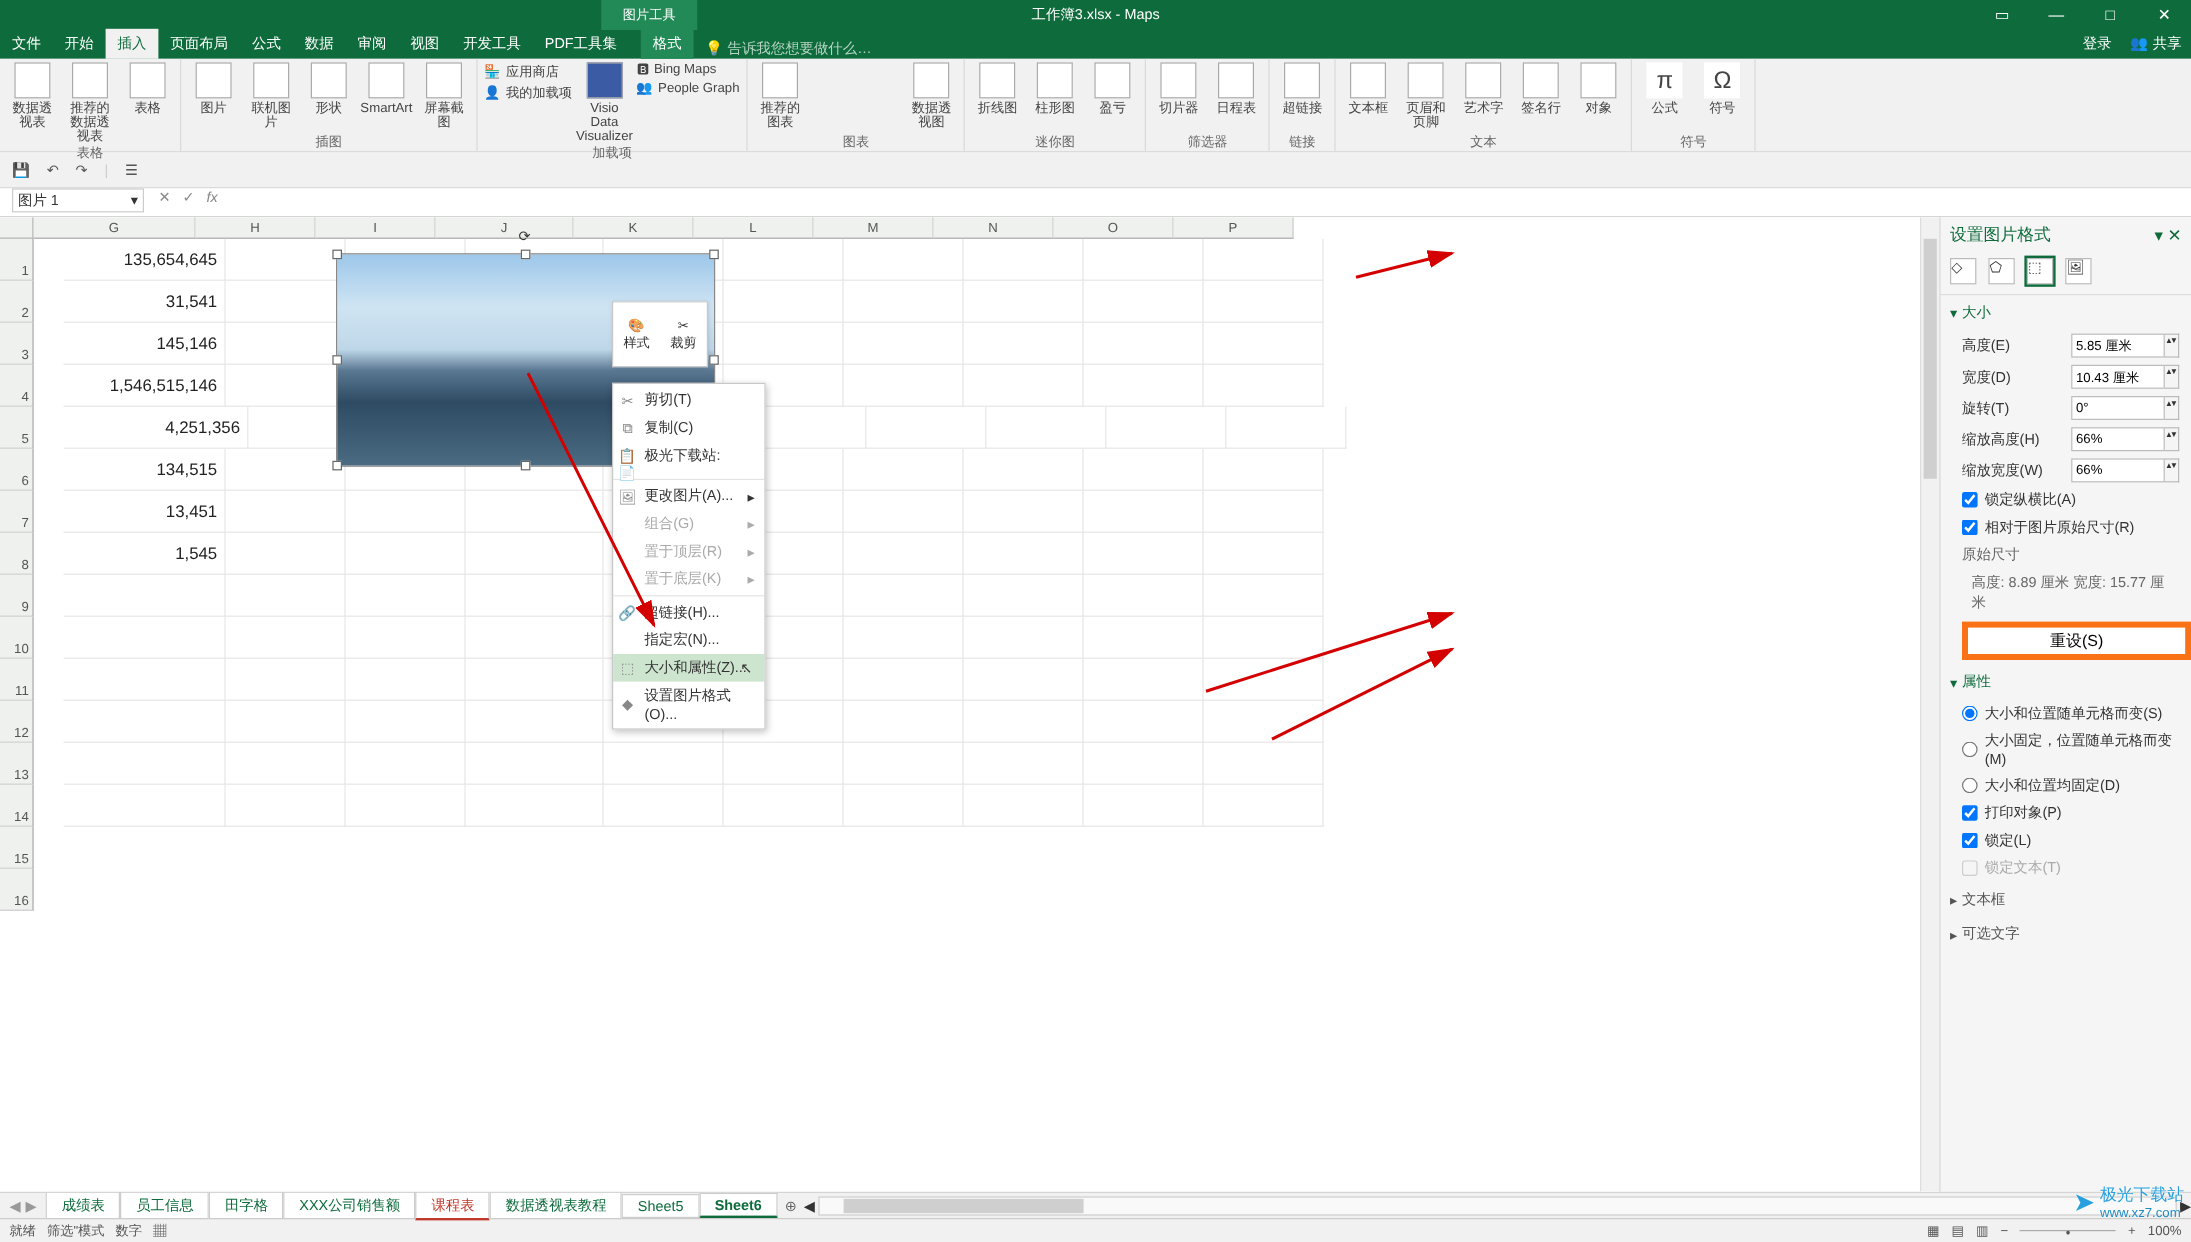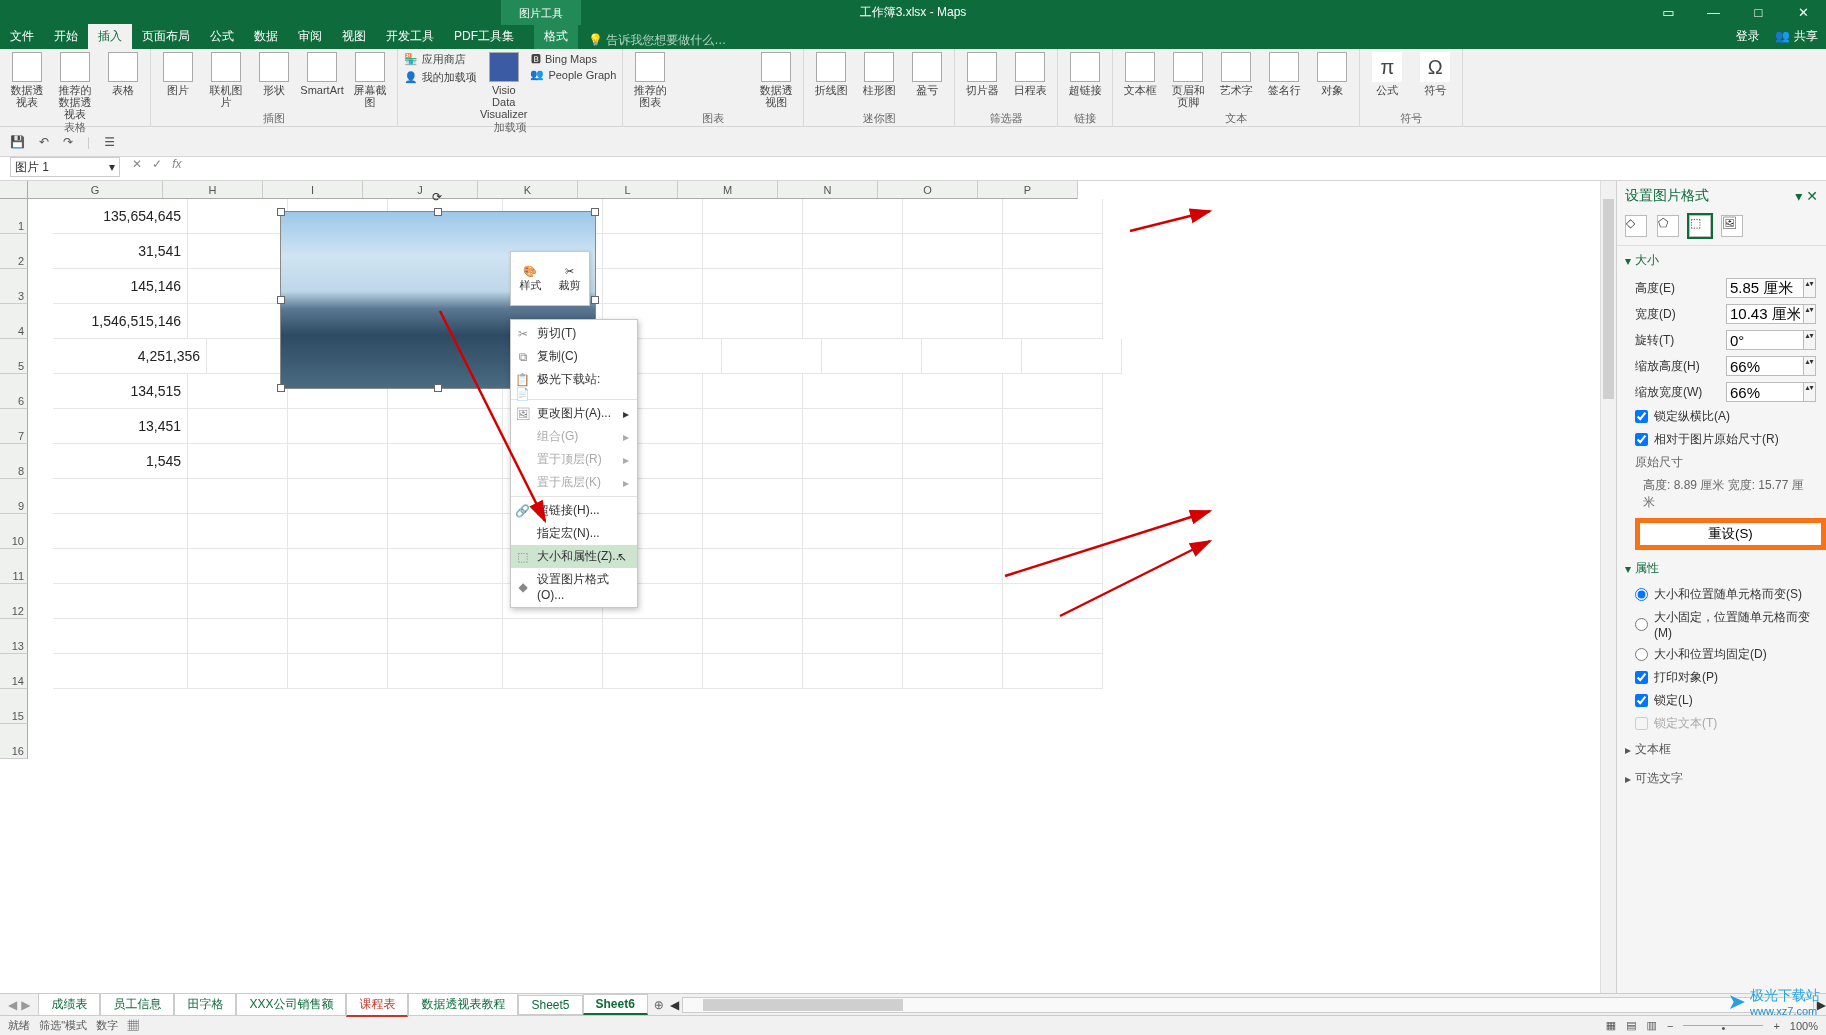--- a/index.html
+++ b/index.html
@@ -48,21 +48,21 @@
   .ctxmenu .mi.dis{color:#aaa;}
   .ctxmenu .mi .ic{position:absolute;left:4px;width:16px;height:16px;font-size:12px;color:#888;display:flex;align-items:center;justify-content:center;}
   .ctxmenu hr{border:none;border-top:1px solid #e3e3e3;margin:2px 0;}
   .pane{width:210px;background:#f5f5f5;border-left:1px solid #d0d0d0;display:flex;flex-direction:column;font-size:12px;}
   .pane .pt{display:flex;align-items:center;justify-content:space-between;padding:6px 8px;font-size:14px;color:#0e6b3c;}
   .pane .picons{display:flex;gap:10px;padding:4px 8px 8px 8px;border-bottom:1px solid #ddd;}
   .pane .picons div{width:22px;height:22px;border:1px solid #bbb;background:#fff;}
   .pane .picons div.active{outline:2px solid #0e6b3c;}
   .pane .sec-h{padding:6px 8px;color:#0e6b3c;font-size:12px;display:flex;align-items:center;gap:4px;}
   .pane .row{display:flex;align-items:center;justify-content:space-between;padding:3px 10px 3px 18px;}
-  .pane .row input.txt{width:78px;height:20px;border:1px solid #bbb;font-size:15px;padding:0 3px;}
+  .pane .row input.txt{width:78px;height:20px;border:1px solid #bbb;font-size:11px;padding:0 3px;}
   .pane .row .spin{width:12px;height:20px;border:1px solid #bbb;border-left:0;font-size:8px;text-align:center;}
   .pane .chk{display:flex;align-items:center;gap:6px;padding:3px 10px 3px 18px;}
   .pane .sub{padding:3px 22px 3px 18px;color:#666;}
   .pane .rad{display:flex;align-items:center;gap:6px;padding:3px 10px 3px 18px;}
   .pane button.reset{margin:4px 0 4px 18px;padding:2px 8px;border:5px solid #f97316;background:#fff;}
   .sheet-tabs{height:22px;background:#f1f1f1;display:flex;align-items:center;font-size:12px;border-top:1px solid #ccc;}
   .sheet-tabs .nav{display:flex;gap:4px;padding:0 8px;color:#999;}
   .sheet-tabs .stab{padding:2px 12px;border:1px solid #ccc;background:#fff;color:#0e6b3c;}
   .sheet-tabs .stab.red{background:#fff;color:#c0392b;border-bottom:2px solid #c0392b;}
   .sheet-tabs .stab.active{background:#fff;font-weight:bold;border-bottom:2px solid #0e6b3c;}

